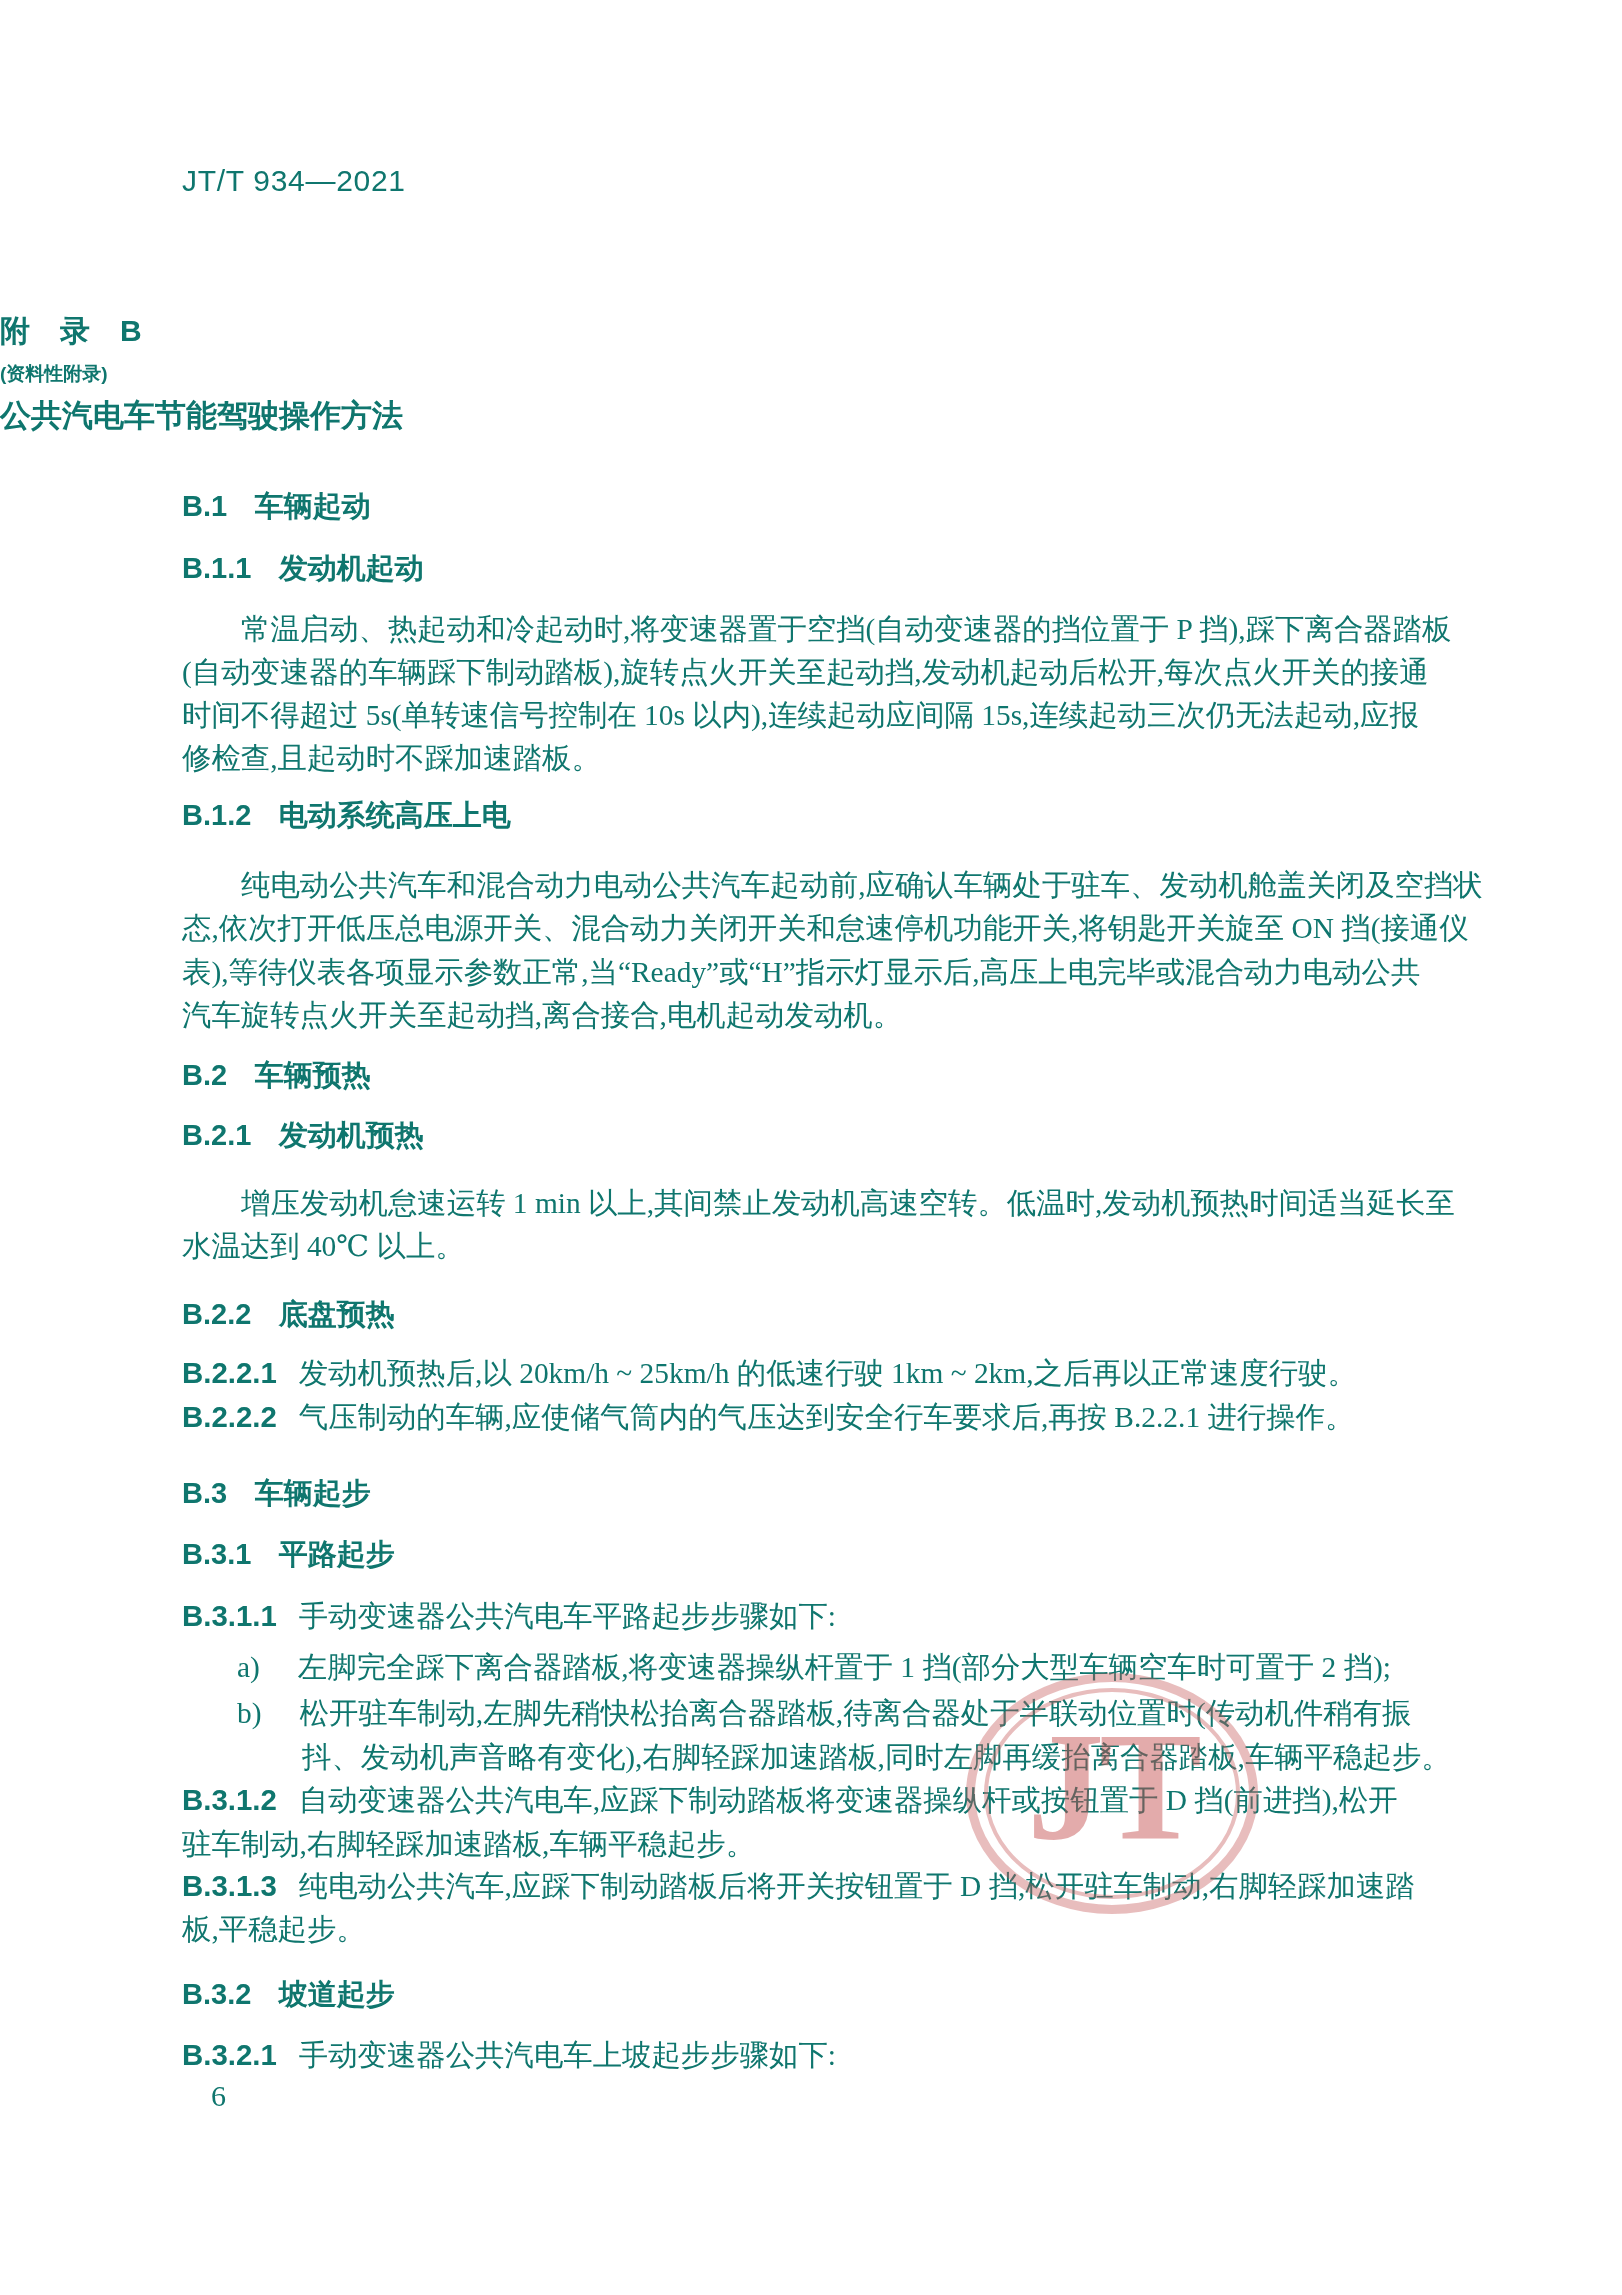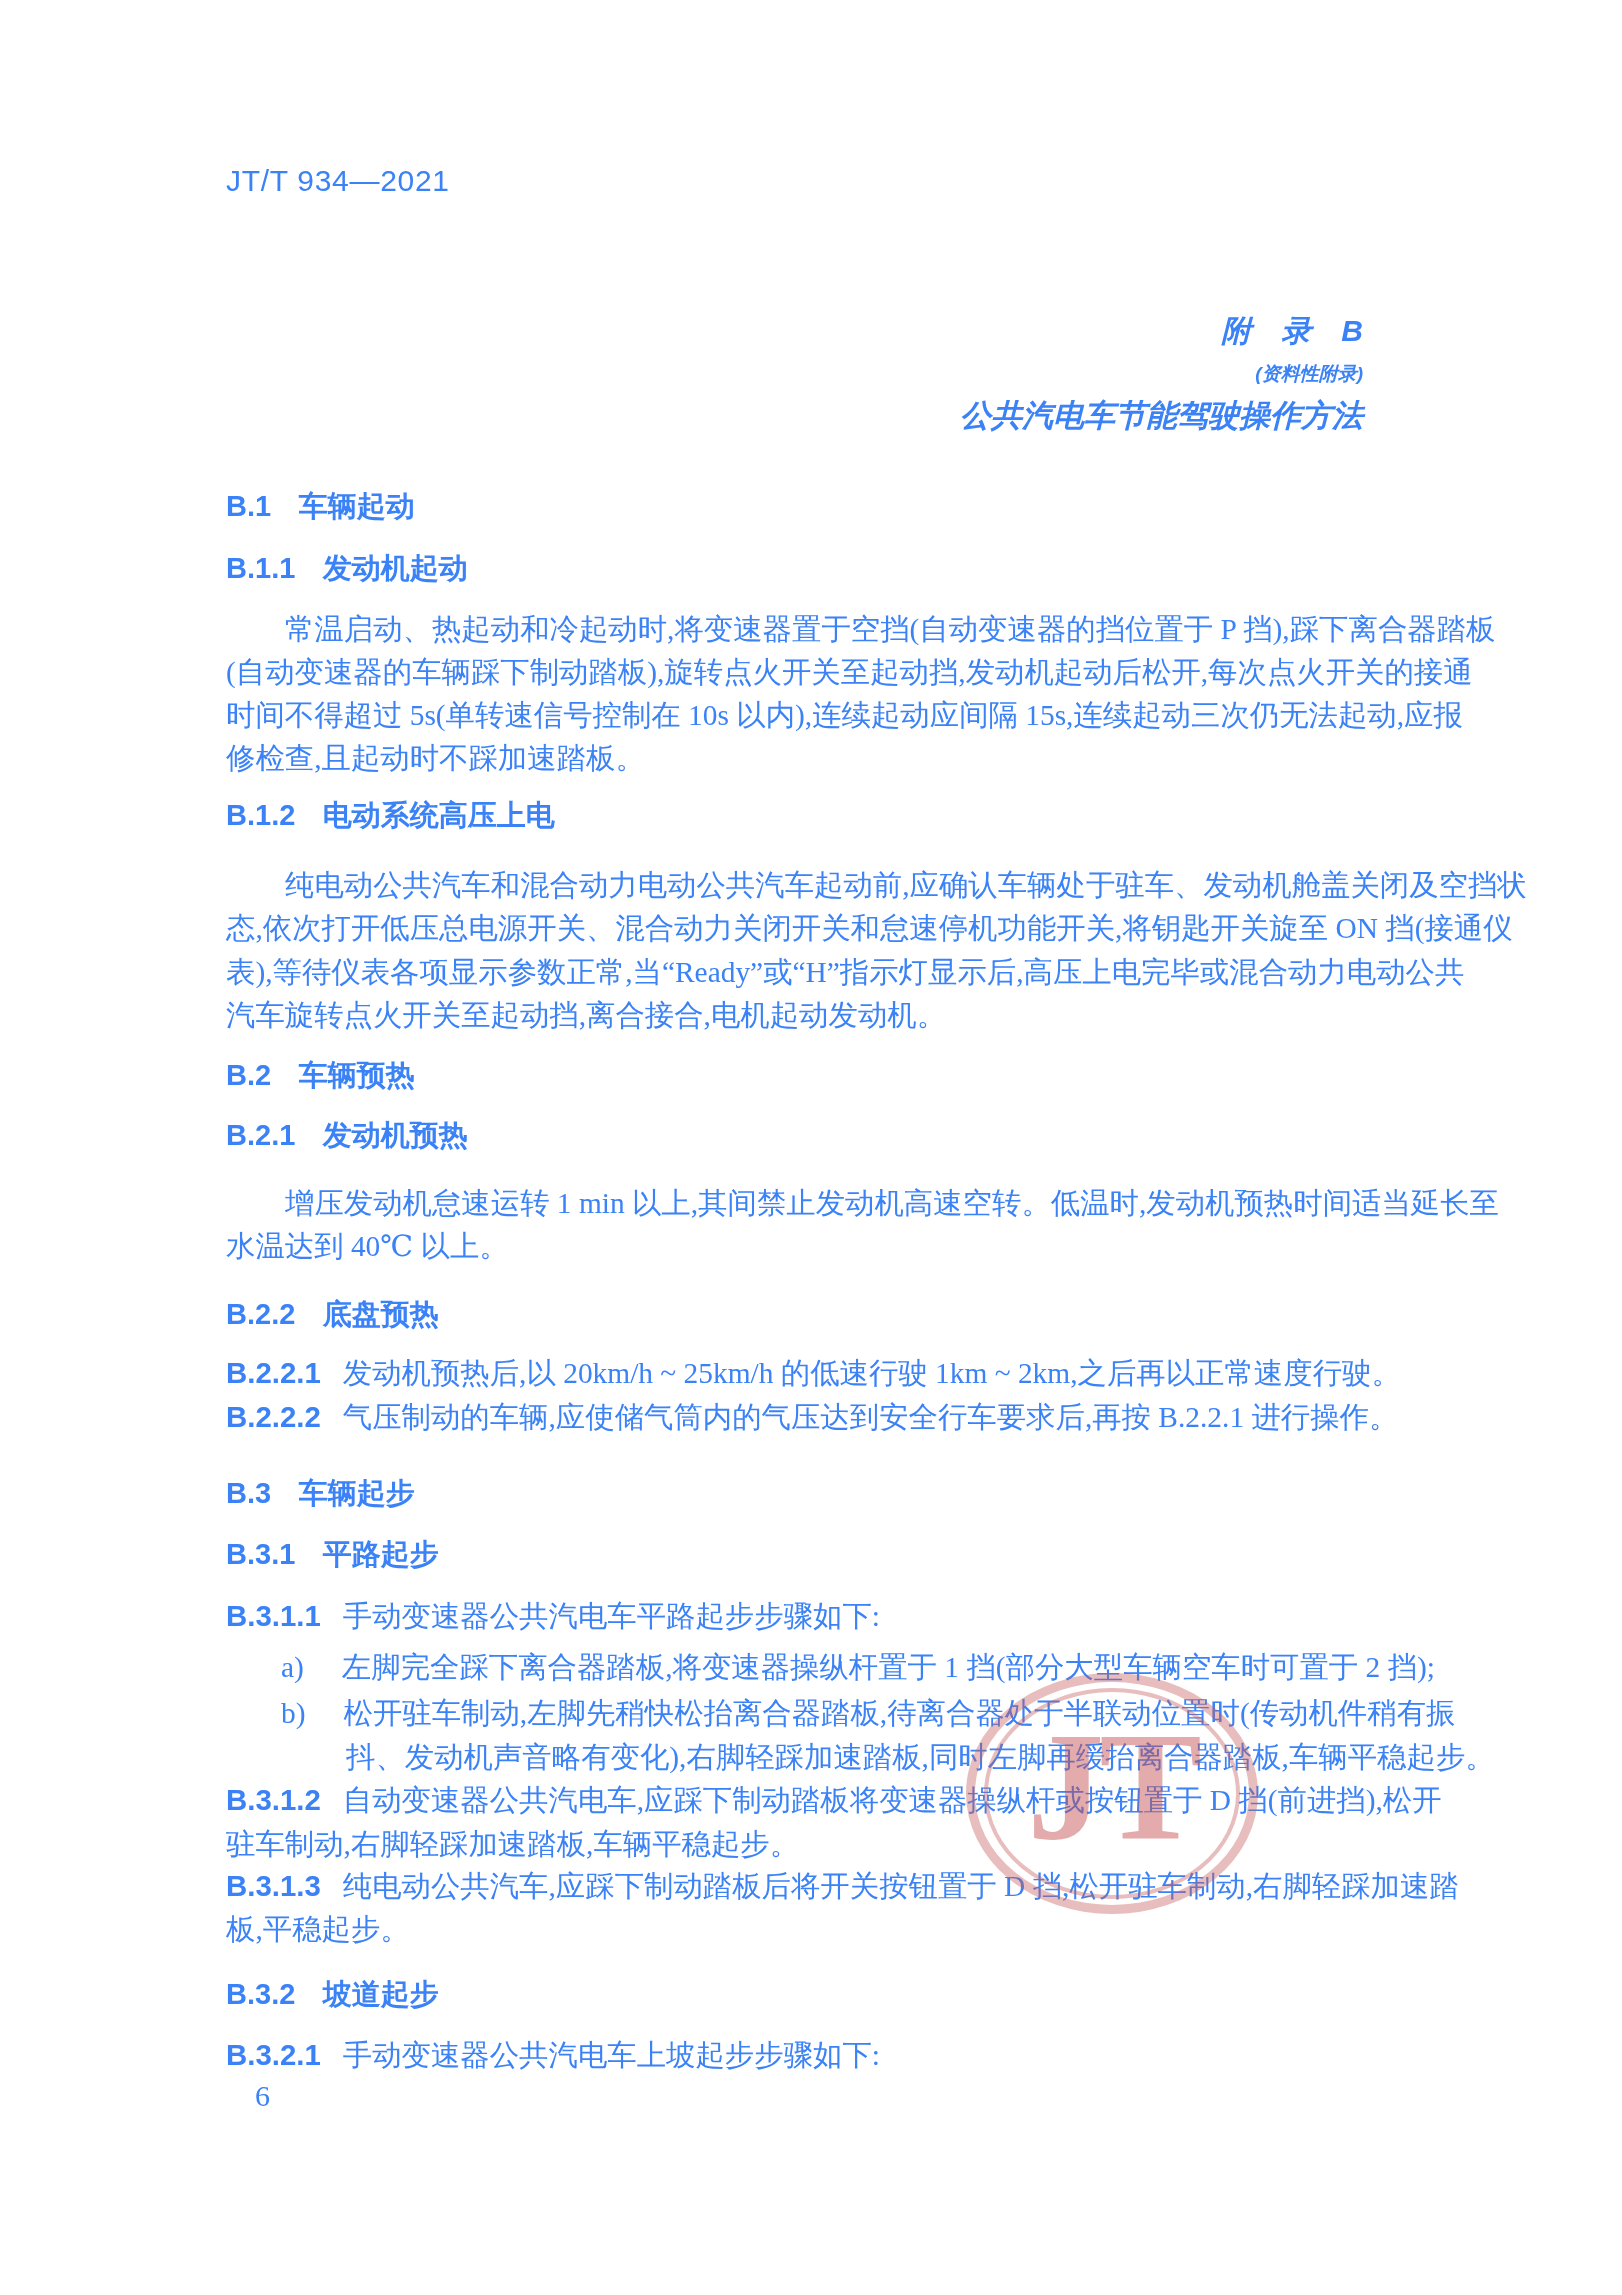--- a/index.html
+++ b/index.html
@@ -11,37 +11,36 @@
     overflow:hidden;
     color:#151515;
   }
   
   .line{
     position:absolute;
     white-space:nowrap;
     font-family:"Liberation Serif","DejaVu Serif",serif;
     font-size:29.4px;
     line-height:1.05;
-    color:#3b82f6;
-    margin-left:44px;
+    color:#0f766e;
   }
   
   .h{
     font-family:"Liberation Sans","DejaVu Sans",sans-serif;
     font-weight:700;
     font-size:29px;
   }
   .h .lbl{margin-right:27.5px;}
   .num .lbl{
     font-family:"Liberation Sans","DejaVu Sans",sans-serif;
     font-weight:700;
     margin-right:22px;
   }
   .item .lbl{margin-right:38px;}
-  .center{left:0;width:1319px;text-align:right;font-style:italic;}
+  .center{left:0;width:1319px;text-align:left;}
   .header-no{
     font-family:"Liberation Sans","DejaVu Sans",sans-serif;
     font-weight:500;
     font-size:30px;
     letter-spacing:0.7px;
   }
   .pageno{font-size:30px;}
   
   .stamp{
     position:absolute;

